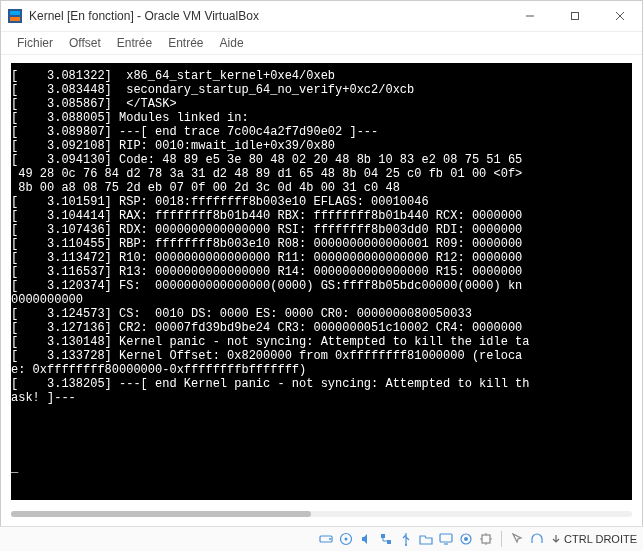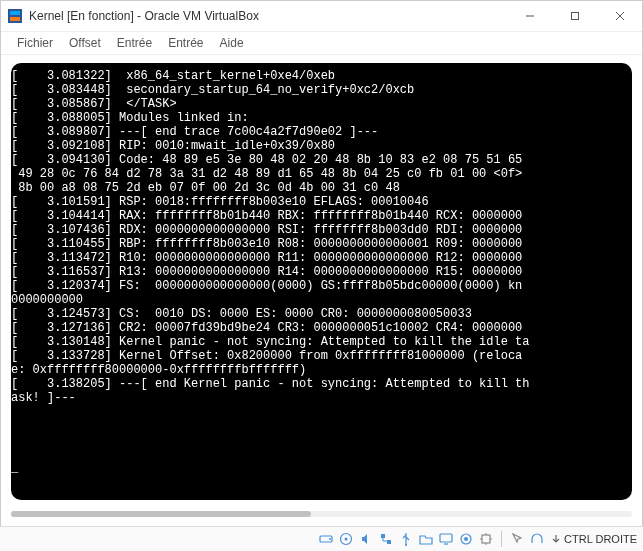--- a/index.html
+++ b/index.html
@@ -61,21 +61,20 @@
       background: #000;
       color: #fff;
       font-family: "Consolas", "Courier New", monospace;
       font-size: 12px;
       line-height: 14px;
       padding: 6px 0 6px 0;
       white-space: pre;
       overflow: hidden;
       margin: 8px 10px 0 10px;
       height: 425px;
-      border-radius: 10px;
     }
     .scroll-area {
       margin: 6px 10px 0 10px;
       height: 16px;
       position: relative;
     }
     .scroll-track {
       height: 6px;
       background: #f0f0f0;
       border-radius: 3px;

